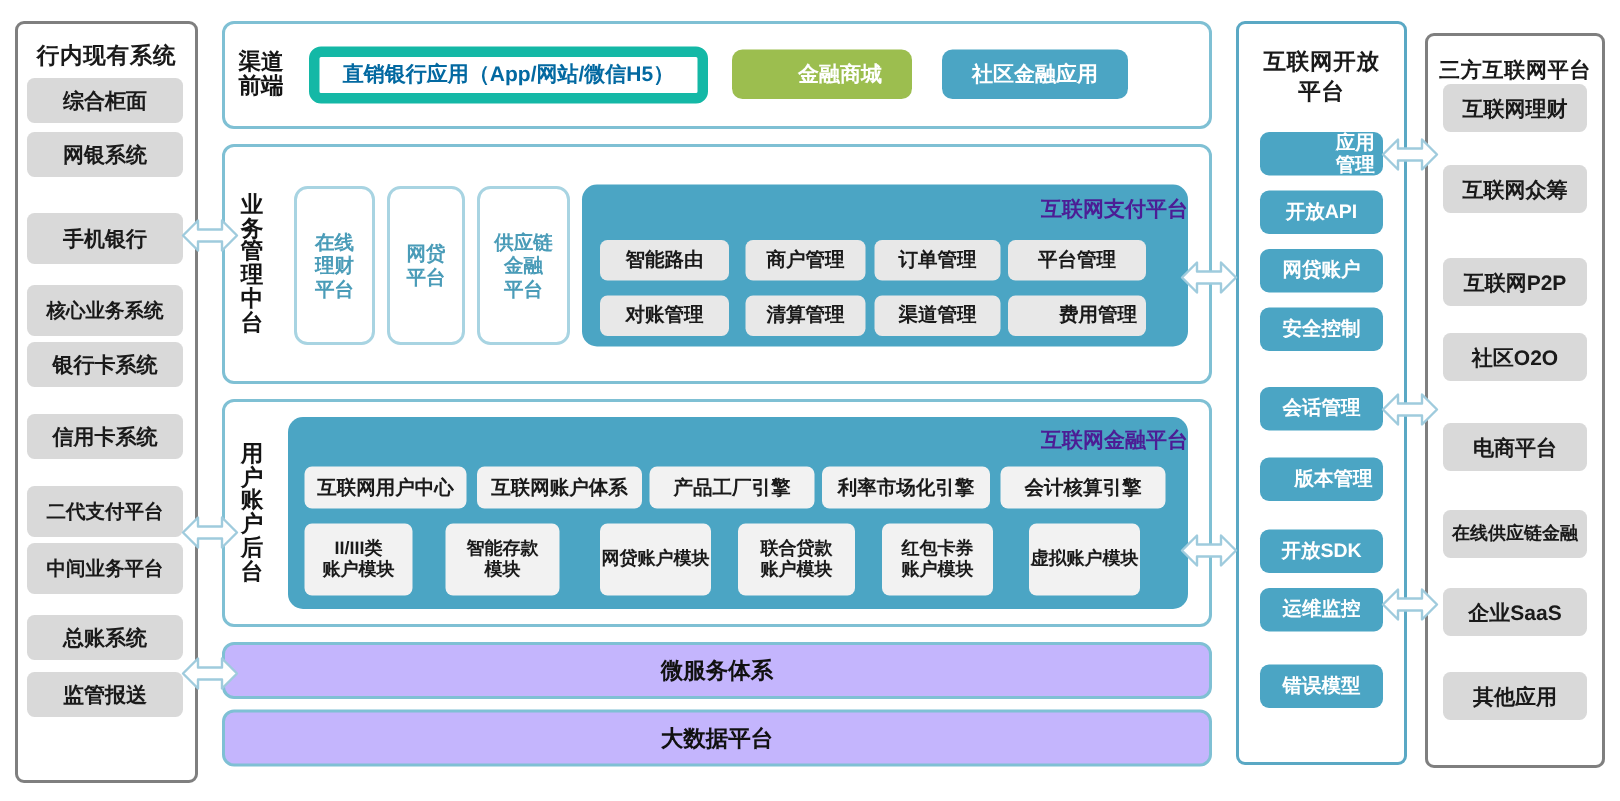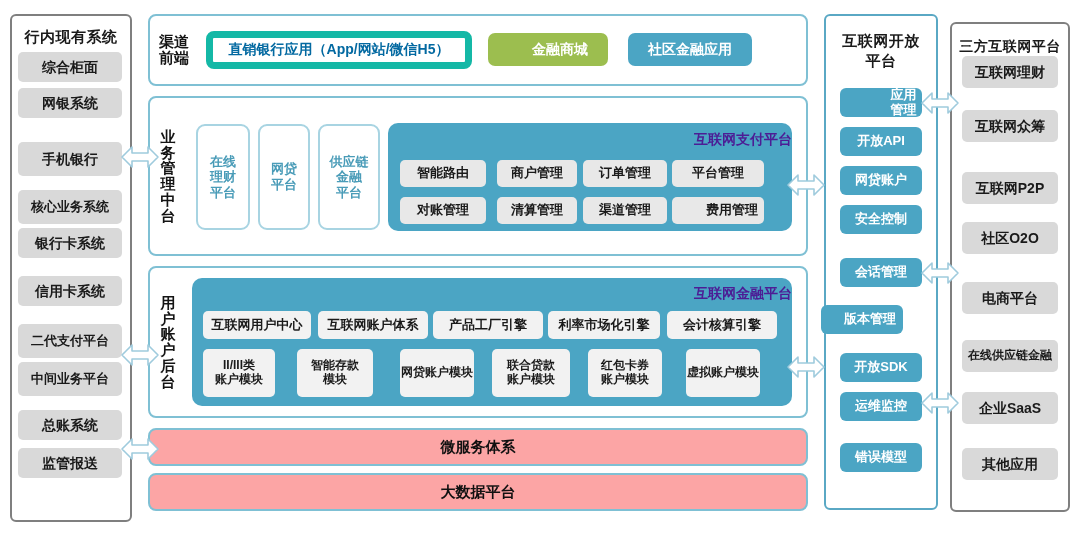--- a/index.html
+++ b/index.html
@@ -124,21 +124,21 @@
     color:#1a1a1a;font-weight:bold;
     text-align:center;line-height:1.15;
     box-sizing:border-box;
   }
   .gchip.white{background:#f2f2f2;}
 
   
   .bar{
     position:absolute;
     border:2px solid #7fc0d4;
-    border-radius:8px;background:#fca5a5;
+    border-radius:8px;background:#c4b5fd;
     display:flex;align-items:center;justify-content:center;
     color:#111;font-weight:bold;
     box-sizing:border-box;
   }
 
   
   .darrow{position:absolute;}
   .darrow svg{display:block;}
 </style>
 </head>
@@ -263,21 +263,21 @@
   <div class="panel teal" style="left:824px;top:14px;width:114px;height:496px;">
     <div class="panel-title" style="position:absolute;left:0;top:16px;width:100%;font-size:15px;">互联网开放</div>
     <div class="panel-title" style="position:absolute;left:0;top:36px;width:100%;font-size:15px;">平台</div>
   </div>
   <div id="open-items">
       <div class="tpill" style="left:840px;top:88px;width:82px;height:29px;font-size:13px;padding-left:45px;">应用管理</div>
       <div class="tpill" style="left:840px;top:127px;width:82px;height:29px;font-size:13px;">开放API</div>
       <div class="tpill" style="left:840px;top:166px;width:82px;height:29px;font-size:13px;">网贷账户</div>
       <div class="tpill" style="left:840px;top:205px;width:82px;height:29px;font-size:13px;">安全控制</div>
       <div class="tpill" style="left:840px;top:258px;width:82px;height:29px;font-size:13px;">会话管理</div>
-      <div class="tpill" style="left:821px;top:305px;width:82px;height:29px;font-size:13px;padding-left:16px;">版本管理</div>
+      <div class="tpill" style="left:840px;top:305px;width:82px;height:29px;font-size:13px;padding-left:16px;">版本管理</div>
       <div class="tpill" style="left:840px;top:353px;width:82px;height:29px;font-size:13px;">开放SDK</div>
       <div class="tpill" style="left:840px;top:392px;width:82px;height:29px;font-size:13px;">运维监控</div>
       <div class="tpill" style="left:840px;top:443px;width:82px;height:29px;font-size:13px;">错误模型</div>
     </div>
 
   <div class="panel" style="left:950px;top:22px;width:120px;height:490px;">
     <div class="panel-title" style="position:absolute;left:0;top:14px;width:100%;font-size:14px;">三方互联网平台</div>
   </div>
   <div id="third-items">
       <div class="pill" style="left:962px;top:56px;width:96px;height:32px;font-size:14px;">互联网理财</div>

